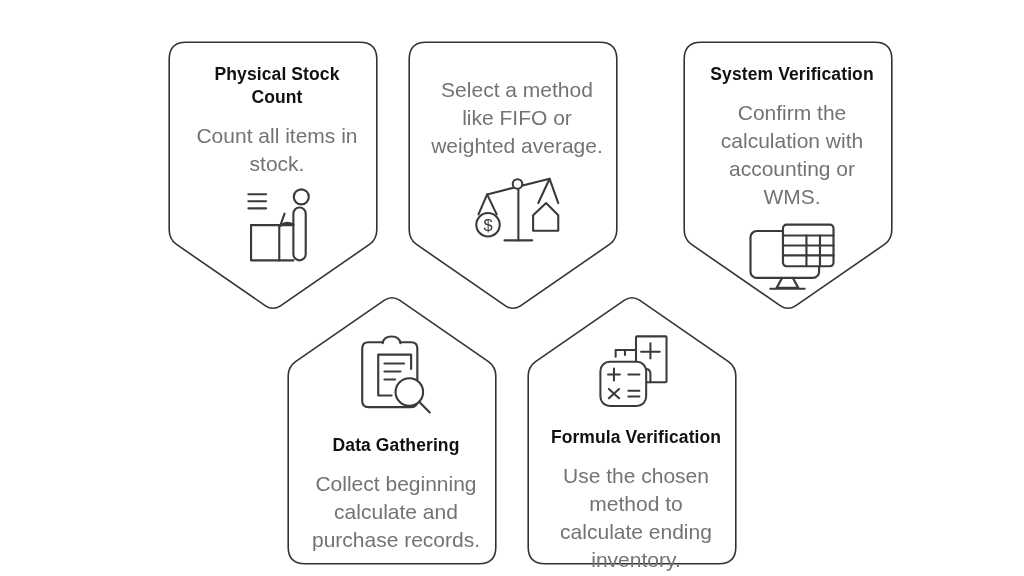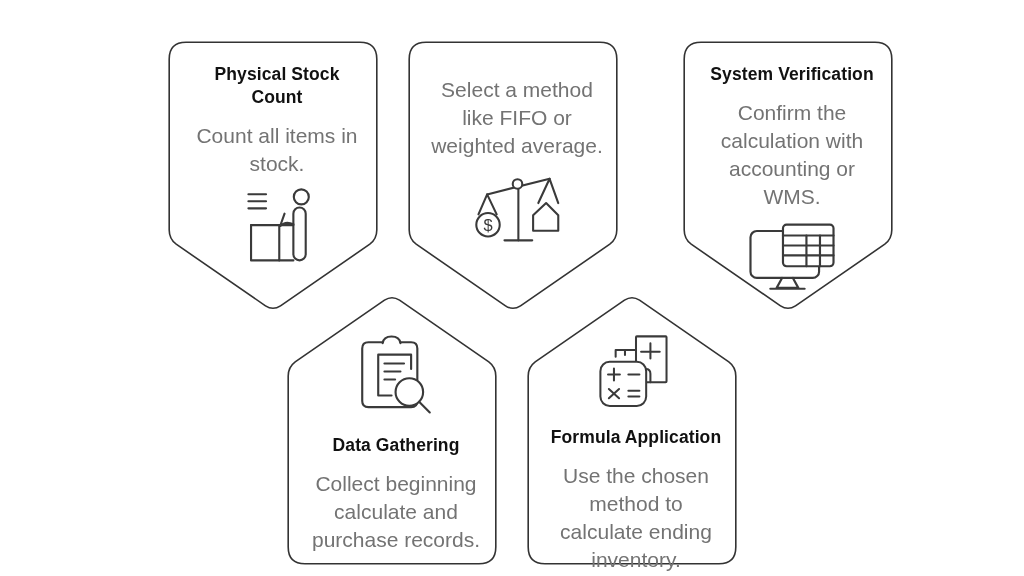--- a/index.html
+++ b/index.html
@@ -149,18 +149,18 @@
           <path d="M22 20 H46 M22 20 V28 M33 20 V26"></path>
           <path d="M52 22 H74 M63 12 V30"></path>
           <path d="M52 58 V48 Q52 42.5 57.5 42.5 Q63 42.5 63 48 V58"></path>
           <rect x="4" y="34" width="54" height="52" rx="11" fill="#ffffff"></rect>
           <path d="M13 49 H27 M20 42 V56"></path>
           <path d="M37 49 H50"></path>
           <path d="M14 66 L26 77 M26 66 L14 77"></path>
           <path d="M37 68 H50 M37 75 H50"></path>
         </svg>
       </div>
-      <div class="card-title">Formula Application</div>
+      <div class="card-title">Formula Verification</div>
       <div class="card-desc">Use the chosen method to calculate ending inventory.</div>
     </div>
   </div>
 
 </div>
 
 </body></html>

